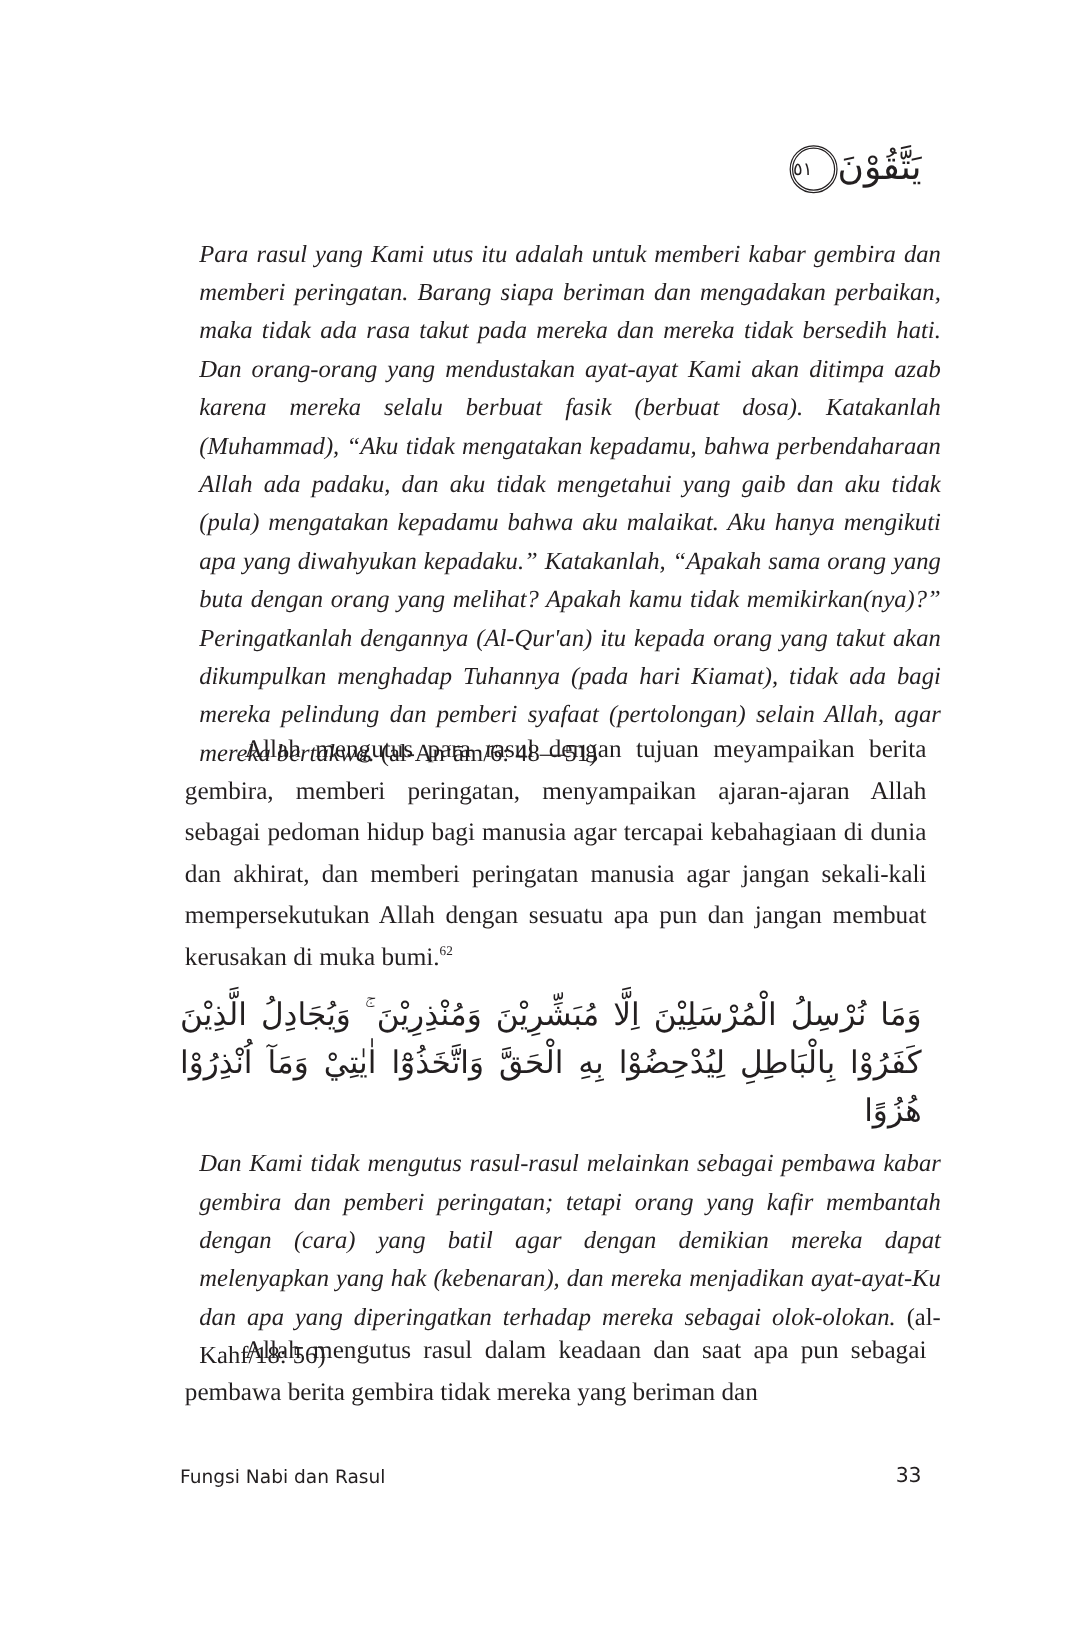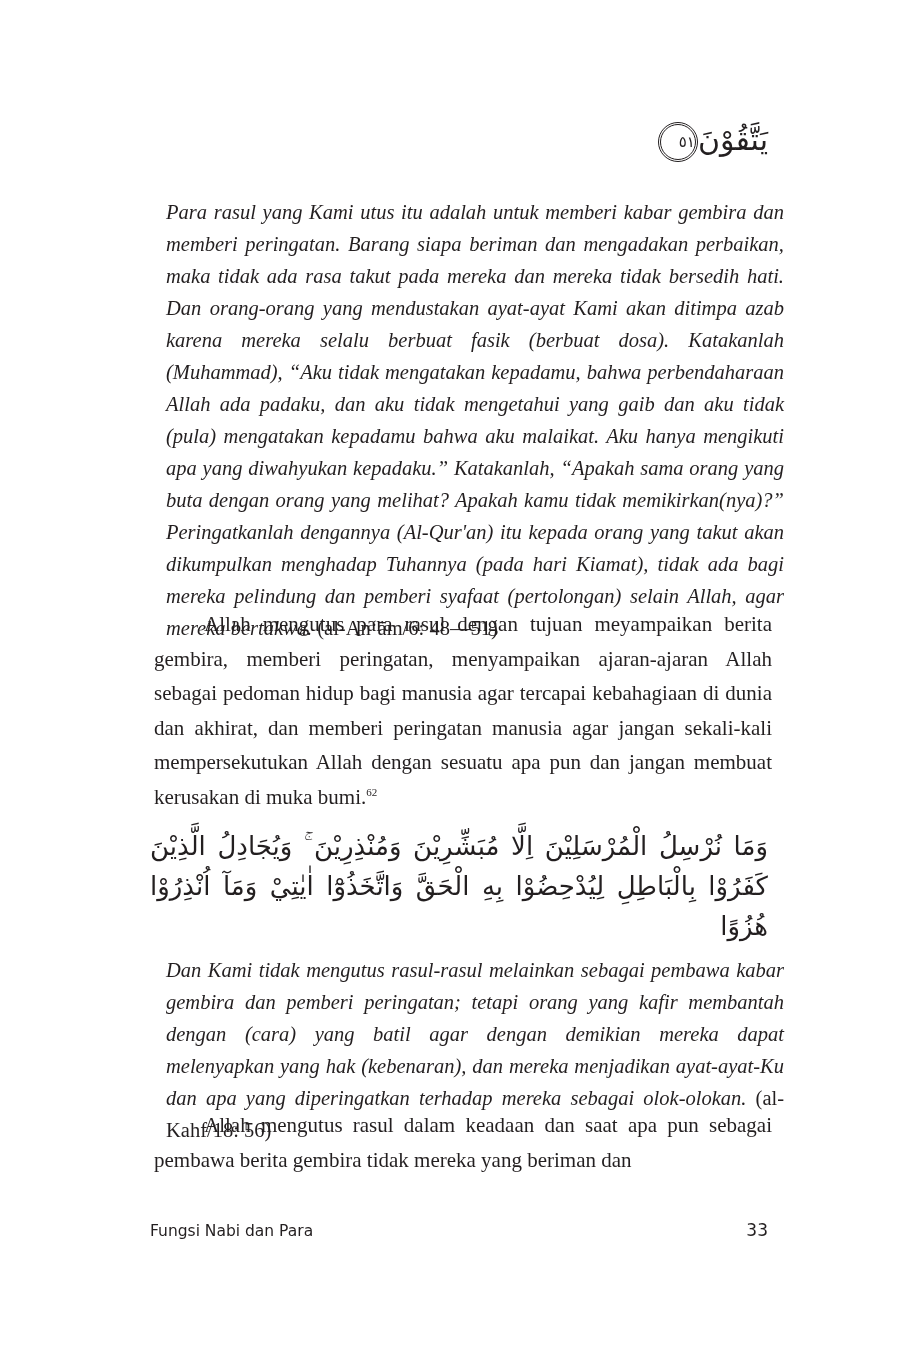--- a/index.html
+++ b/index.html
@@ -3,21 +3,21 @@
 <meta charset="utf-8">
 <style>
   html, body { margin: 0; padding: 0; background: #ffffff; }
   body { width: 904px; height: 1358px; position: relative; overflow: hidden; color: #231f20; }
   .arabic-end {
     position: absolute; top: 118px; left: 600px; width: 168px; text-align: right;
     font-family: "DejaVu Sans", sans-serif; font-size: 30px; line-height: 44px; direction: rtl;
   }
   .ayah-marker {
     display: inline-block; width: 34px; height: 34px; border: 3px double #231f20; border-radius: 50%;
-    font-size: 15px; line-height: 34px; text-align: right; vertical-align: middle; margin-left: 4px;
+    font-size: 15px; line-height: 34px; text-align: left; vertical-align: middle; margin-left: 4px;
   }
   .translation {
     position: absolute; left: 150px; width: 618px;
     font-family: "Liberation Serif", serif; font-style: italic; font-size: 20.5px; line-height: 32px;
     text-align: justify; margin: 16px;
   }
   .translation .ref { font-style: normal; }
   .body-para {
     position: absolute; left: 150px; width: 618px;
     font-family: "Liberation Serif", serif; font-size: 21px; line-height: 34.5px;
@@ -56,14 +56,14 @@
 <div class="arabic-verse">وَمَا نُرْسِلُ الْمُرْسَلِيْنَ اِلَّا مُبَشِّرِيْنَ وَمُنْذِرِيْنَ ۚ وَيُجَادِلُ الَّذِيْنَ كَفَرُوْا بِالْبَاطِلِ لِيُدْحِضُوْا بِهِ الْحَقَّ وَاتَّخَذُوْٓا اٰيٰتِيْ وَمَآ اُنْذِرُوْا هُزُوًا</div>
 
 <p class="translation" style="top:938px;">
   <span>Dan Kami tidak mengutus rasul-rasul melainkan sebagai pembawa kabar gembira dan pemberi peringatan; tetapi orang yang kafir membantah dengan (cara) yang batil agar dengan demikian mereka dapat melenyapkan yang hak (kebenaran), dan mereka menjadikan ayat-ayat-Ku dan apa yang diperingatkan terhadap mereka sebagai olok-olokan.</span><span class="ref"> (al-Kahf/18: 56)</span>
 </p>
 
 <p class="body-para" style="top:1104px;">
   <span>Allah mengutus rasul dalam keadaan dan saat apa pun sebagai pembawa berita gembira tidak mereka yang beriman dan</span>
 </p>
 
-<div class="footer-title">Fungsi Nabi dan Para</div>
+<div class="footer-title">Fungsi Nabi dan Rasul</div>
 <div class="footer-page">33</div>
 
 </body></html>

